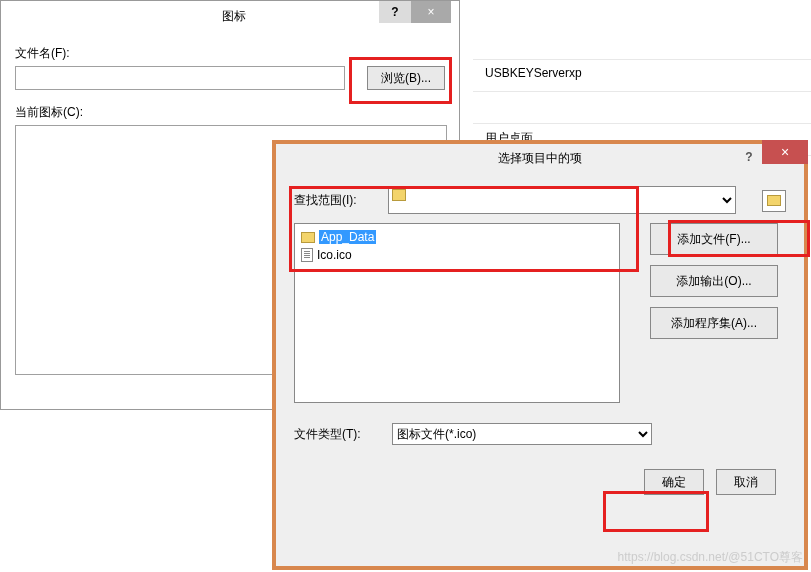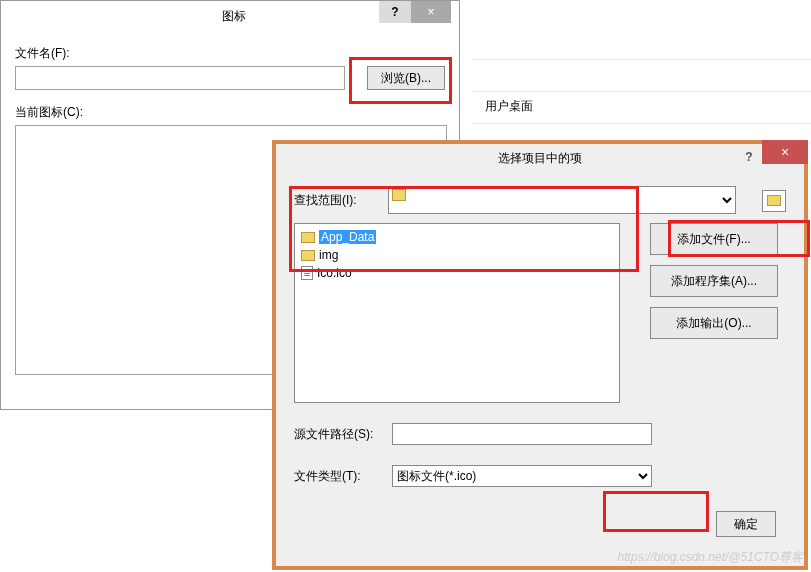--- a/index.html
+++ b/index.html
@@ -57,27 +57,28 @@
     .action-row { display: flex; justify-content: flex-end; gap: 12px; margin-top: 24px; padding-right: 10px; }
     .action-btn { width: 60px; height: 26px; background: #e9e9e9; border: 1px solid #888; }
     
     
     .hl { position: absolute; border: 3px solid #e52020; pointer-events: none; }
     .hl1 { left: 349px; top: 57px; width: 103px; height: 47px; }
     .hl2 { left: 289px; top: 186px; width: 350px; height: 86px; }
     .hl3 { left: 668px; top: 220px; width: 142px; height: 37px; }
     .hl4 { left: 603px; top: 491px; width: 106px; height: 41px; }
     
-    .watermark { position: absolute; right: 8px; bottom: 6px; color: #ccc; font-size: 12px; font-style: italic; }
+    .watermark { position: absolute; right: 8px; bottom: 6px; color: #ccc; font-size: 12px; }
   </style>
 </head>
 <body>
 
 <div class="bg-panel">
   <div class="bg-cell"></div>
+  <div class="bg-cell">USBKEYServerxp</div>
   <div class="bg-cell"></div>
   <div class="bg-cell">用户桌面</div>
 </div>
 
 <div class="dialog1">
   <div class="titlebar">
     <span class="title">图标</span>
     <div class="help">?</div>
     <div class="close">×</div>
   </div>
@@ -111,48 +112,41 @@
         <div class="folder-up"></div>
       </div>
     </div>
     <div class="row2">
       <div class="file-list">
         <div class="file-item selected">
           <div class="folder-ico"></div>
           <span class="file-text">App_Data</span>
         </div>
         <div class="file-item">
-          <div class="folder-ico"></div>
-          <span class="file-text">img</span>
-        </div>
-        <div class="file-item">
           <div class="file-ico"></div>
           <span class="file-text">Ico.ico</span>
         </div>
       </div>
       <div class="right-btns">
         <button class="side-btn">添加文件(F)...</button>
+        <button class="side-btn">添加输出(O)...</button>
         <button class="side-btn">添加程序集(A)...</button>
-        <button class="side-btn">添加输出(O)...</button>
       </div>
     </div>
 
-    <div class="field-row">
-      <span class="field-label">源文件路径(S):</span>
-      <input class="src-input" value="" style="">
-    </div>
     <div class="field-row">
       <span class="field-label">文件类型(T):</span>
       <select class="type-combo">
         <option>图标文件(*.ico)</option>
       </select>
     </div>
 
     <div class="action-row">
       <button class="action-btn">确定</button>
+      <button class="action-btn">取消</button>
     </div>
   </div>
 </div>
 
 <div class="hl hl1"></div>
 <div class="hl hl2"></div>
 <div class="hl hl3"></div>
 <div class="hl hl4"></div>
 
 <div class="watermark">https://blog.csdn.net/@51CTO尊客</div>

